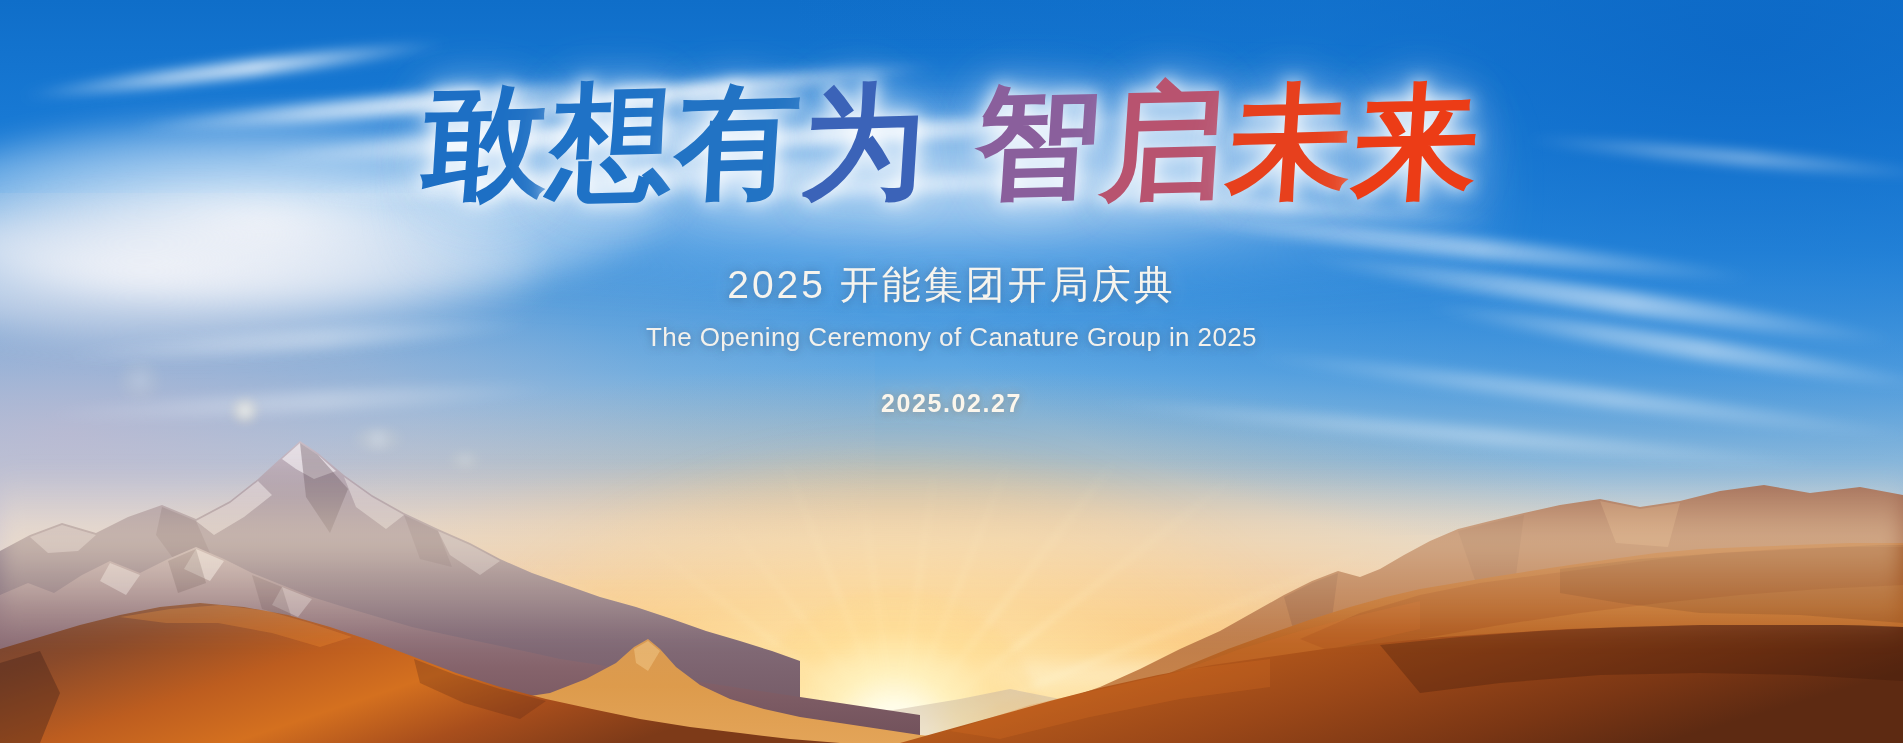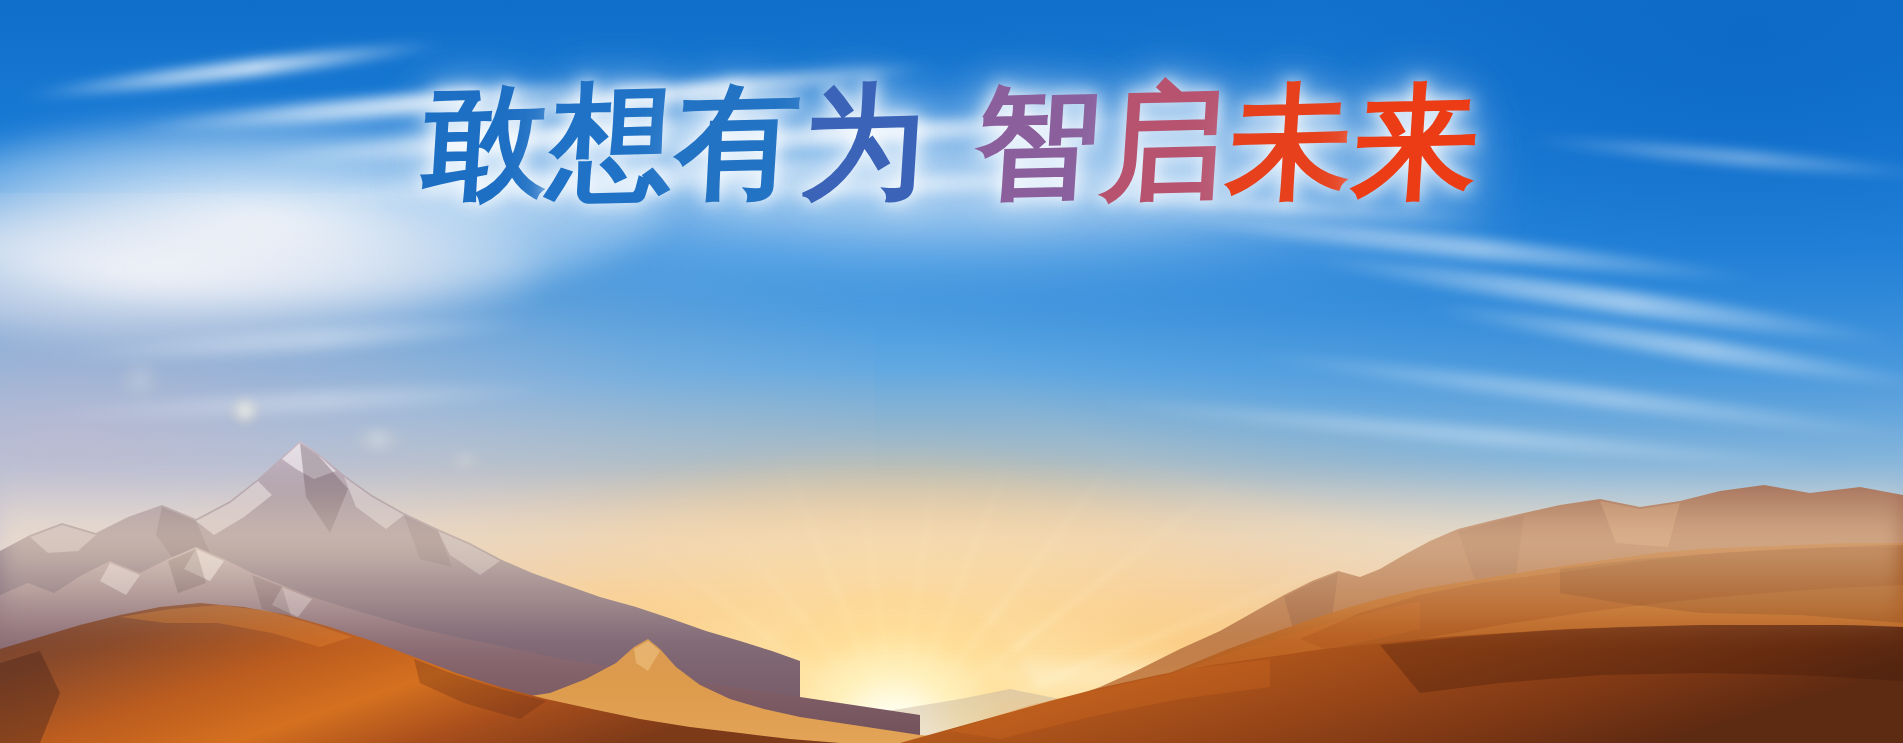--- a/index.html
+++ b/index.html
@@ -431,14 +431,19 @@
   <div class="flare" style="left:232px;top:398px;width:26px;height:26px;"></div>
   <div class="flare" style="left:352px;top:428px;width:52px;height:22px;opacity:.40;"></div>
   <div class="flare" style="left:448px;top:452px;width:34px;height:16px;opacity:.30;"></div>
   <div class="flare" style="left:120px;top:360px;width:40px;height:40px;opacity:.26;"></div>
 
   <div class="hl-glow"></div>
   <div class="headline">
     <span class="hl-ch c1" style="color: rgb(29, 111, 196);">敢</span><span class="hl-ch c2" style="color: rgb(31, 114, 198);">想</span><span class="hl-ch c3" style="color: rgb(34, 115, 196);">有</span><span class="hl-ch c4" style="color: rgb(59, 99, 184);">为</span><span class="hl-gap"></span><span class="hl-ch c5" style="color: rgb(138, 95, 156);">智</span><span class="hl-ch c6" style="color: rgb(184, 83, 111);">启</span><span class="hl-ch c7" style="color: rgb(231, 64, 29);">未</span><span class="hl-ch c8" style="color: rgb(236, 60, 22);">来</span>
   </div>
 
+  <div class="sub-wrap">
+    <div class="sub-cn">2025 开能集团开局庆典</div>
+    <div class="sub-en">The Opening Ceremony of Canature Group in 2025</div>
+    <div class="date">2025.02.27</div>
+  </div>
 
 </div>
 
 </body></html>

